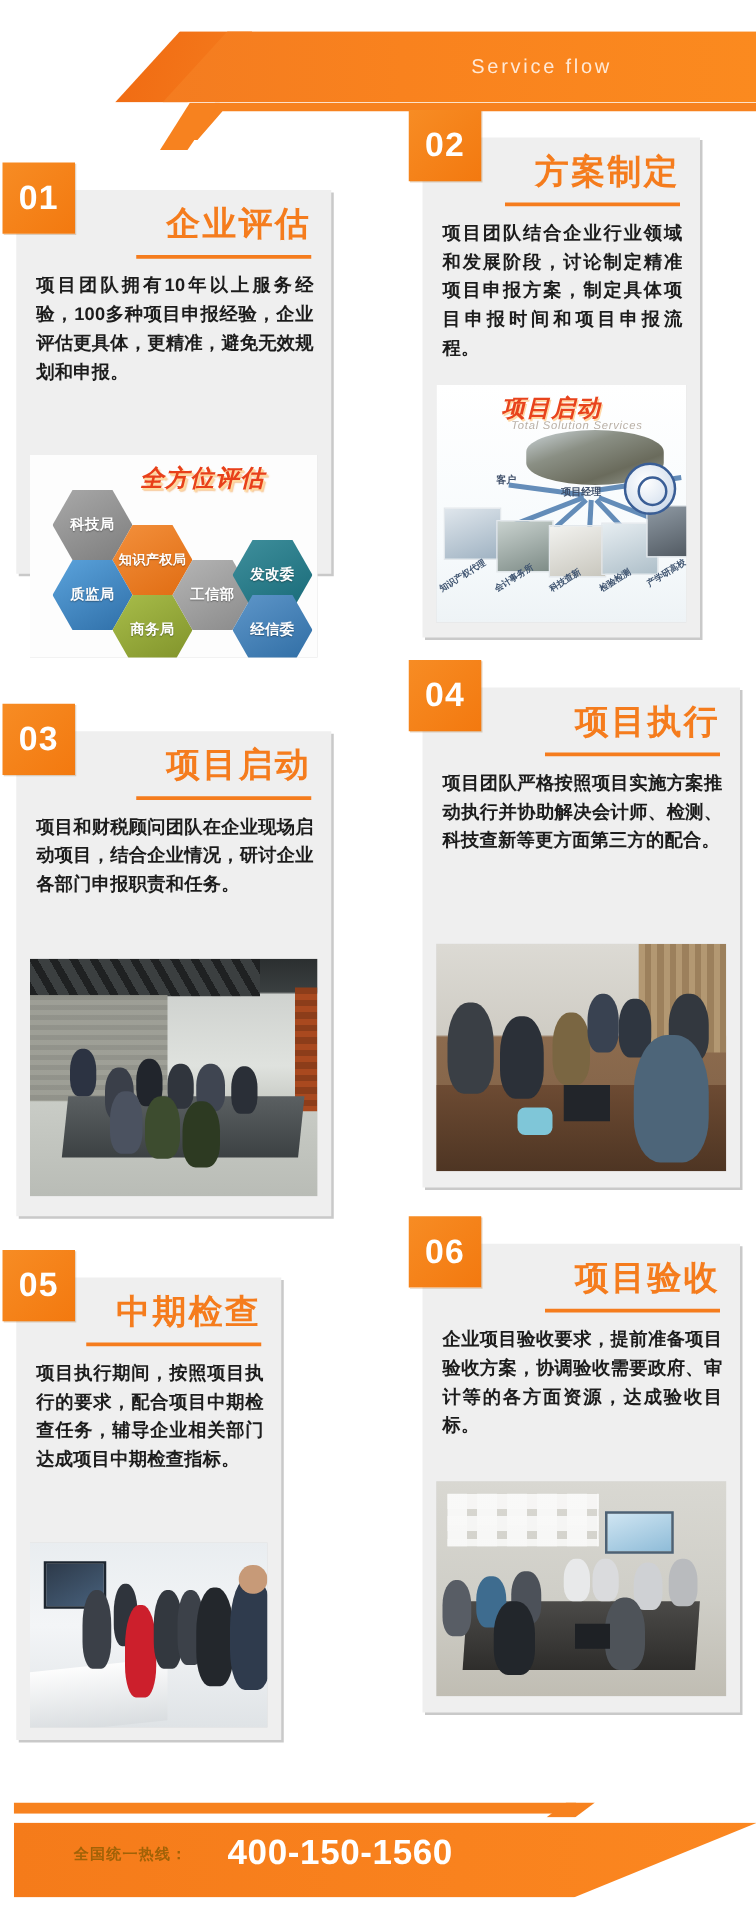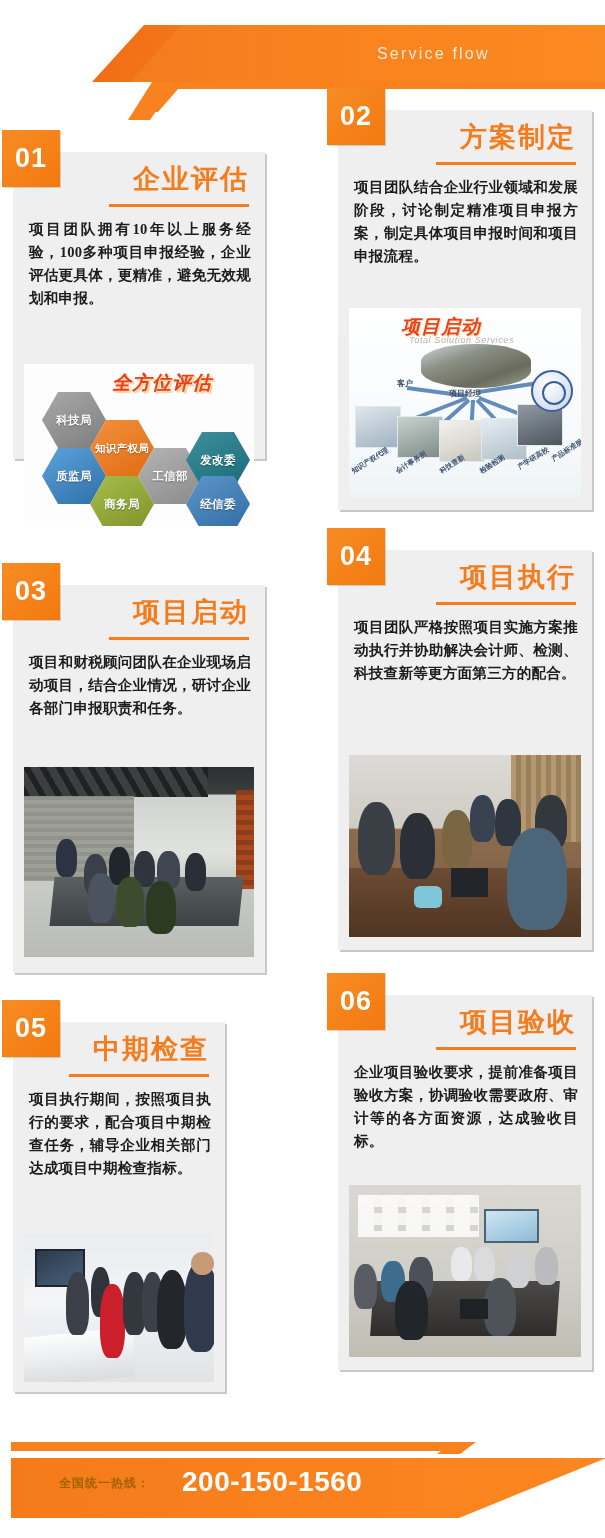--- a/index.html
+++ b/index.html
@@ -61,21 +61,21 @@
     font-size: 27px; font-weight: bold; color: #f57c1d;
     letter-spacing: 2px; line-height: 38px;
   }
   .title-rule {
     position: absolute; right: 16px; top: 52px; width: 140px; height: 3px;
     background: #f57c1d;
   }
   .card-body {
     position: absolute; left: 16px; right: 14px; top: 66px;
     font-size: 14.6px; line-height: 23px; color: #1c1c1c;
-    font-weight: bold; letter-spacing: .2px; text-align: justify; font-family: Liberation Serif, serif;
+    font-weight: bold; letter-spacing: .2px; text-align: justify;
   }
   .card-media { position: absolute; left: 11px; right: 11px; overflow: hidden; background:#ddd; }
 
   
   .hexwrap { position: relative; width: 100%; height: 100%; background: #fdfdfd; }
   .hexwrap .hx-title {
     position: absolute; left: 88px; top: 6px;
     font-size: 19px; font-weight: bold; font-style: italic;
     color: #e8401a; letter-spacing: 1px;
     text-shadow: 1px 1px 0 #ffd9a0, 2px 2px 1px rgba(240,140,40,.45);
@@ -221,21 +221,21 @@
           <div class="hex blue" style="left:18px;  top:84px;">质监局</div>
           <div class="hex olive" style="left:66px;  top:112px;">商务局</div>
           <div class="hex gray2" style="left:114px; top:84px;">工信部</div>
           <div class="hex teal" style="left:162px; top:68px;">发改委</div>
           <div class="hex blue2" style="left:162px; top:112px;">经信委</div>
         </div>
       </div>
     </div>
   </div>
 
-  <div class="card" style="left:338px; top:110px; width:254px; height:400px;">
+  <div class="card" style="left:338px; top:110px; width:222px; height:400px;">
     <div class="card-inner">
       <div class="badge">02</div>
       <div class="card-title">方案制定</div>
       <div class="title-rule"></div>
       <div class="card-body">项目团队结合企业行业领域和发展阶段，讨论制定精准项目申报方案，制定具体项目申报时间和项目申报流程。</div>
       <div class="card-media" style="top:198px; height:190px;">
         <div class="svcwrap">
           <div class="svc-title">项目启动</div>
           <div class="svc-sub">Total Solution Services</div>
           <div class="svc-hero"></div>
@@ -365,15 +365,15 @@
           <div style="position:absolute; left:48%; top:66%; width:12%; height:12%; background:#1e2125;"></div>
         </div>
       </div>
     </div>
   </div>
 
   <div class="ftr-line"></div>
   <div class="ftr-line-diag"></div>
   <div class="ftr-bar"></div>
   <div class="ftr-text">全国统一热线：</div>
-  <div class="ftr-phone">200-150-1560</div>
+  <div class="ftr-phone">400-150-1560</div>
 
 </div>
 
 </body></html>

